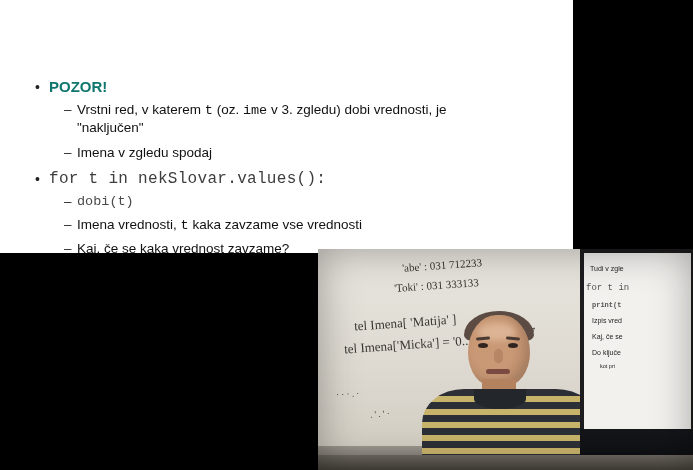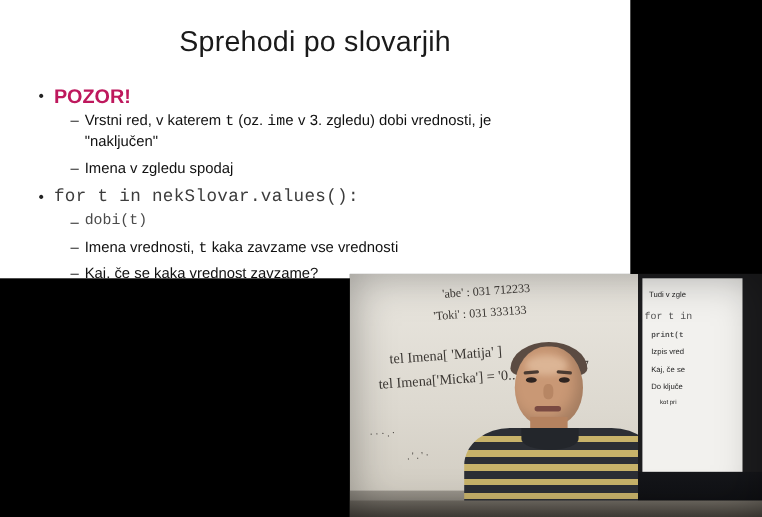--- a/index.html
+++ b/index.html
@@ -47,23 +47,23 @@
     color: #111;
   }
   .bullet1 .dot {
     position: absolute;
     left: -14px;
     top: 1px;
     font-size: 14px;
     color: #222;
   }
   .pozor {
-    color: #be185d;
+    color: #0f766e;
     font-weight: bold;
-    font-size: 18px;
+    font-size: 15px;
   }
   .bullet2 {
     position: absolute;
     font-size: 13.5px;
     color: #111;
     line-height: 15px;
   }
   .bullet2 .dash {
     position: absolute;
     left: -13px;
@@ -139,21 +139,21 @@
   
   #proj {
     position: absolute;
     left: 262px; top: 0px;
     width: 113px; height: 221px;
     background: #1d1d1f;
   }
   #proj-inner {
     position: absolute;
     left: 4px; top: 4px;
-    width: 91px; height: 176px;
+    width: 107px; height: 176px;
     background: #f2f1ee;
     overflow: hidden;
   }
   .ptxt {
     position: absolute;
     font-size: 7px;
     color: #232323;
     white-space: nowrap;
   }
   .ptxt.mono { font-family: "Liberation Mono", monospace; color: #555; }
@@ -246,21 +246,20 @@
     pointer-events: none;
   }
 </style>
 </head>
 <body>
 
 <div id="stage">
 
   <div id="slide">
 
-    <div id="slide-title">Sprehodi po slovarjih</div>
 
     <div class="bullet1" style="left:49px; top:78px;">
       <span class="dot">•</span>
       <span class="pozor">POZOR!</span>
     </div>
 
     <div class="bullet2" style="left:77px; top:102px; width:470px;">
       <span class="dash">–</span>
       <span>Vrstni red, v katerem </span><span class="mono">t</span><span> (oz. </span><span class="mono">ime</span><span> v 3. zgledu) dobi vrednosti, je</span>
       <div style="margin-top:2px;">"naključen"</div>

